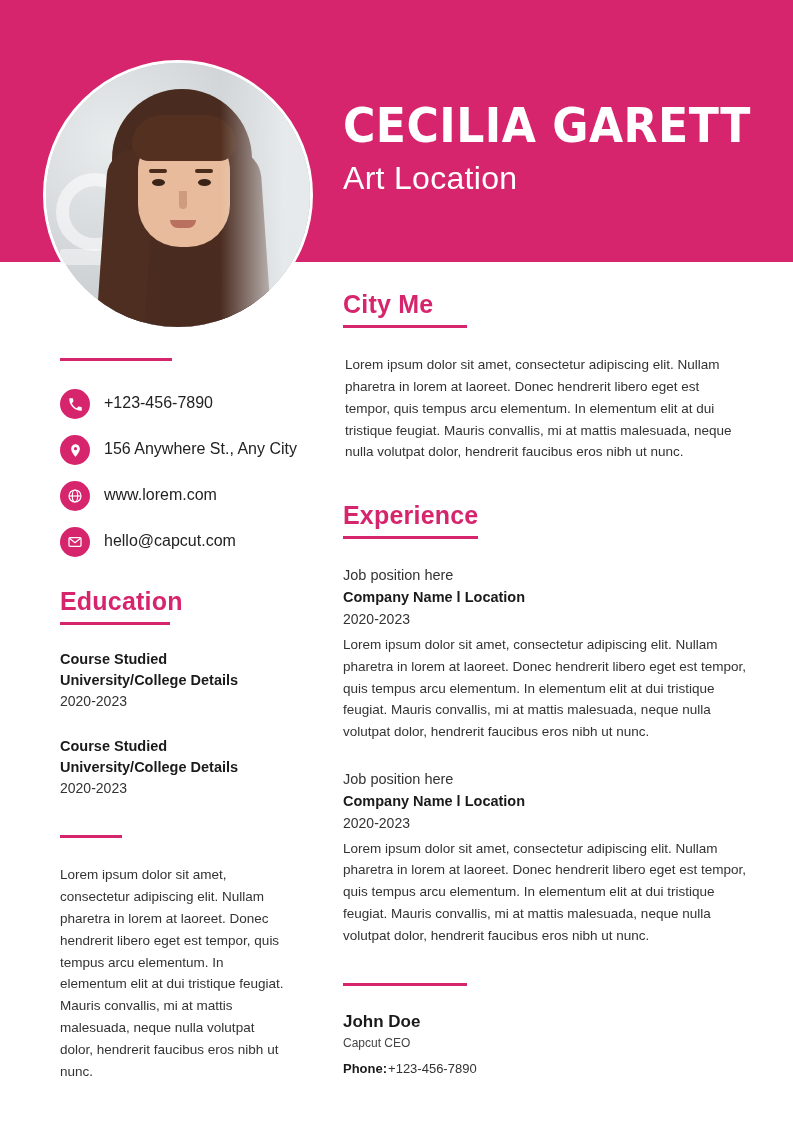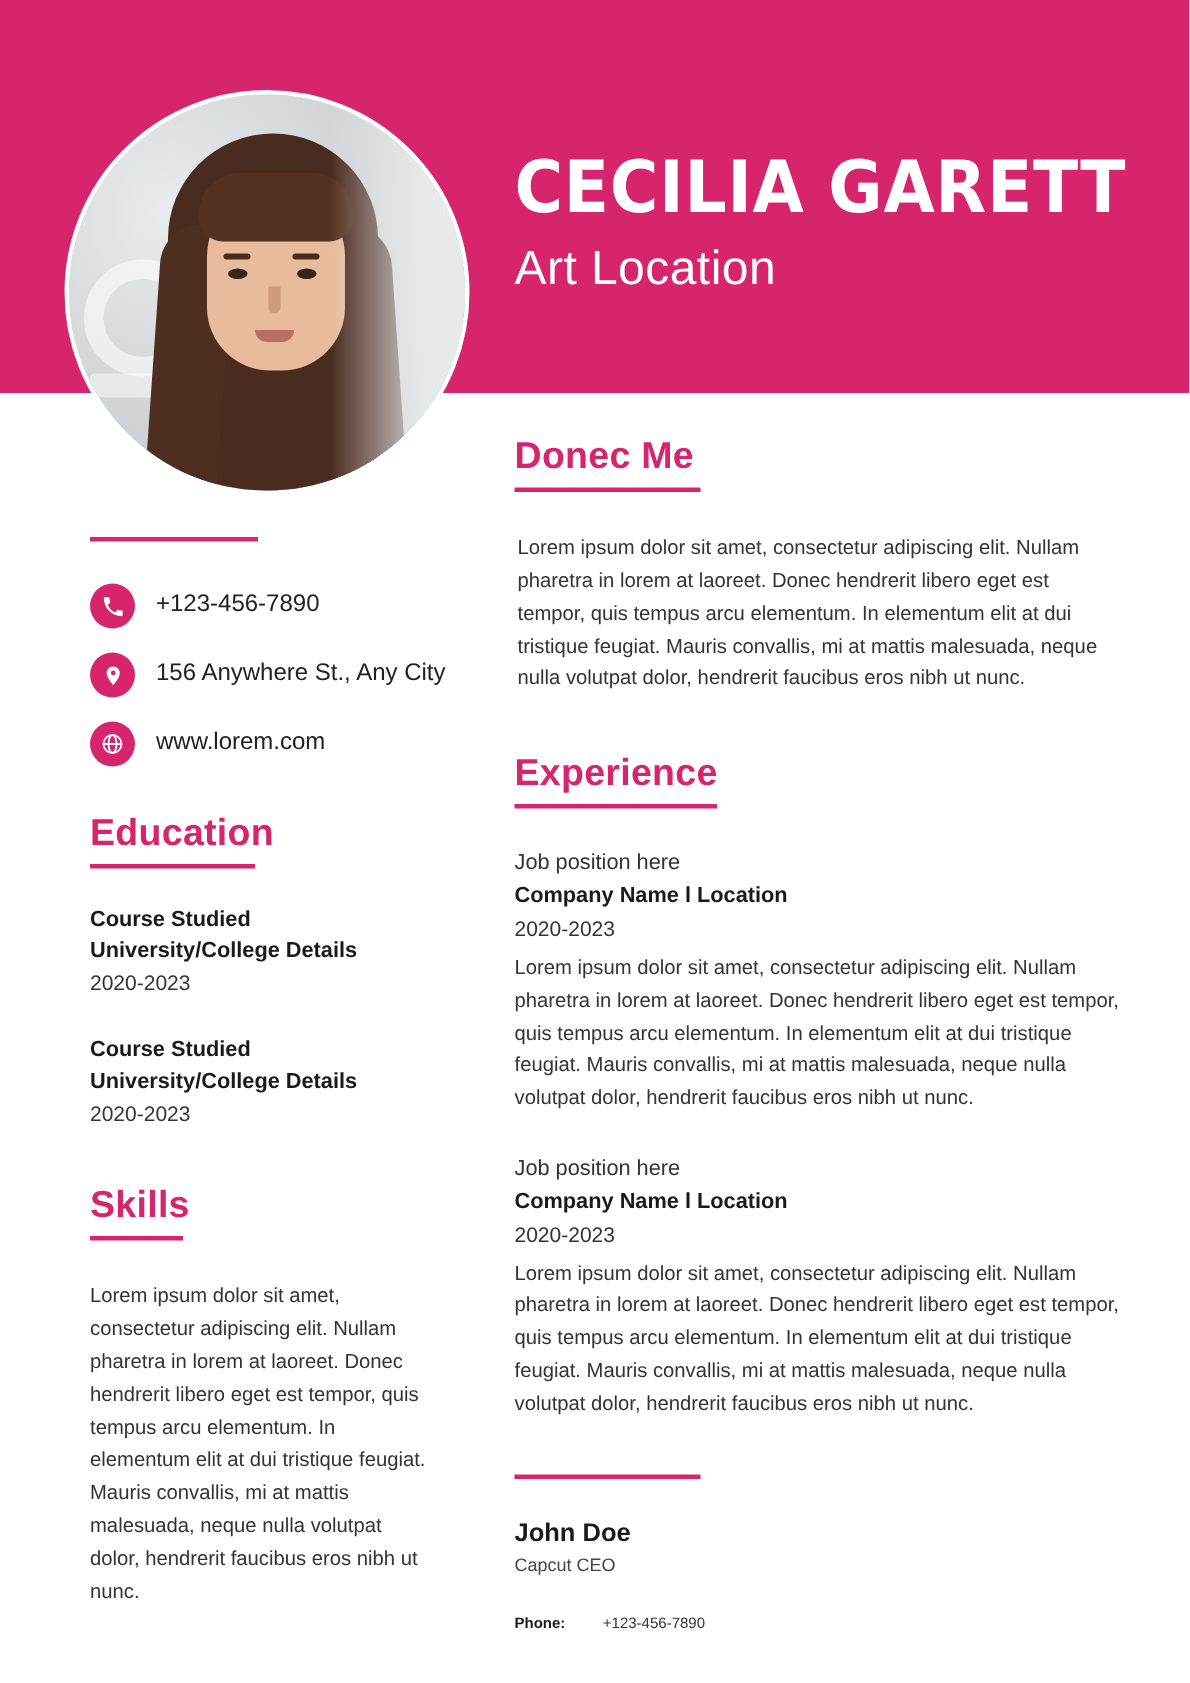--- a/index.html
+++ b/index.html
@@ -301,25 +301,25 @@
     font-size: 17px;
     font-weight: 700;
     color: #1a1a1a;
   }
   .ref-role {
     margin-top: 4px;
     font-size: 12px;
     color: #444444;
   }
   .ref-line {
-    margin-top: 27px;
-    font-size: 10px;
+    margin-top: 11px;
+    font-size: 13px;
     color: #333333;
     display: flex;
-    gap: 25px;
+    gap: 1px;
   }
   .ref-label { font-weight: 700; color: #1a1a1a; }
 </style>
 </head>
 <body>
 
 <div class="page">
 
   <div class="header-band"></div>
 
@@ -378,20 +378,29 @@
           <span class="ic">
             <svg width="16" height="16" viewBox="0 0 24 24" fill="none" stroke="#ffffff" stroke-width="1.8" aria-hidden="true">
               <circle cx="12" cy="12" r="9"></circle>
               <ellipse cx="12" cy="12" rx="4" ry="9"></ellipse>
               <line x1="3" y1="12" x2="21" y2="12"></line>
             </svg>
           </span>
           <span class="contact-text">www.lorem.com</span>
         </div>
 
+        <div class="contact-row">
+          <span class="ic">
+            <svg width="16" height="16" viewBox="0 0 24 24" fill="none" stroke="#ffffff" stroke-width="1.9" aria-hidden="true">
+              <rect x="3" y="5.5" width="18" height="13" rx="1.5"></rect>
+              <polyline points="3.6,6.4 12,13.2 20.4,6.4"></polyline>
+            </svg>
+          </span>
+          <span class="contact-text">hello@capcut.com</span>
+        </div>
 
       </div>
     </div>
 
     <div class="education">
       <div class="section-title">Education</div>
       <div class="title-rule rule-w-education"></div>
 
       <div class="edu-item">
         <div class="edu-course">Course Studied</div>
@@ -400,31 +409,30 @@
       </div>
 
       <div class="edu-item">
         <div class="edu-course">Course Studied</div>
         <div class="edu-school">University/College Details</div>
         <div class="edu-years">2020-2023</div>
       </div>
     </div>
 
     <div class="skills">
-      <div class="section-title">Skills</div>
       <div class="title-rule rule-w-skills"></div>
       <div class="skills-body body-text">Lorem ipsum dolor sit amet, consectetur adipiscing elit. Nullam pharetra in lorem at laoreet. Donec hendrerit libero eget est tempor, quis tempus arcu elementum. In elementum elit at dui tristique feugiat. Mauris convallis, mi at mattis malesuada, neque nulla volutpat dolor, hendrerit faucibus eros nibh ut nunc.</div>
     </div>
 
   </div>
 
   <div class="right-col">
 
     <div>
-      <div class="section-title">Donec Me</div>
+      <div class="section-title">City Me</div>
       <div class="title-rule rule-w-about"></div>
       <div class="about-body body-text">Lorem ipsum dolor sit amet, consectetur adipiscing elit. Nullam pharetra in lorem at laoreet. Donec hendrerit libero eget est tempor, quis tempus arcu elementum. In elementum elit at dui tristique feugiat. Mauris convallis, mi at mattis malesuada, neque nulla volutpat dolor, hendrerit faucibus eros nibh ut nunc.</div>
     </div>
 
     <div class="experience">
       <div class="section-title">Experience</div>
       <div class="title-rule rule-w-exp"></div>
 
       <div class="exp-item">
         <div class="exp-position">Job position here</div>

